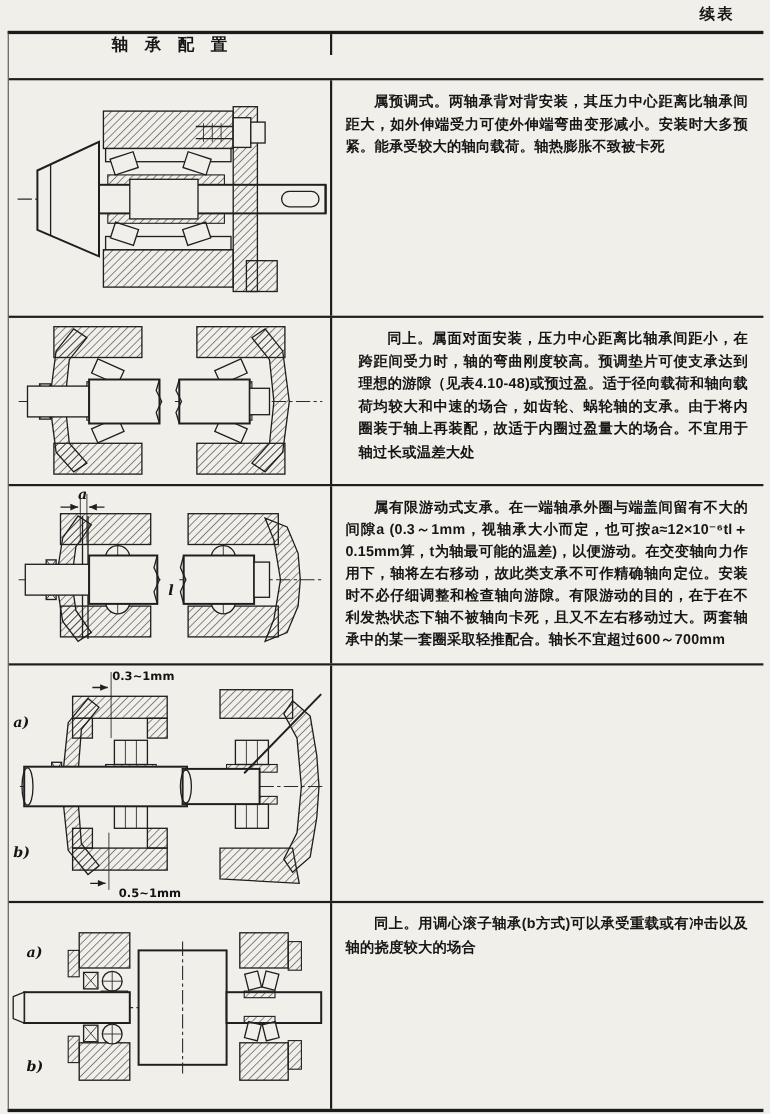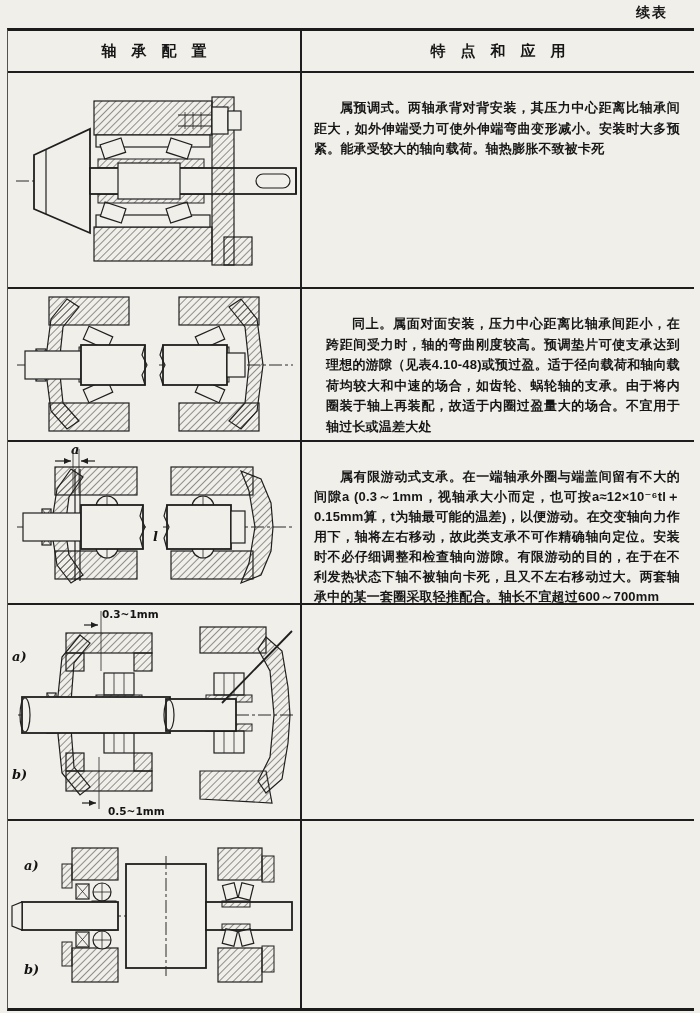--- a/index.html
+++ b/index.html
@@ -15,26 +15,26 @@
   }
   .btable{
     position:absolute; left:7px; top:28px; width:686px;
     border-top:3px solid #1b1b1b; border-bottom:3px solid #1b1b1b;
     border-left:1px solid #55514b;
   }
   .trow{ display:flex; }
   .trow + .trow{ border-top:2px solid #1e1e1e; }
   .cell-l{ width:292px; border-right:2px solid #1e1e1e; position:relative; }
   .cell-r{ flex:1; padding:9px 14px 0 12px; }
-  .hdr{ height:40px; }
+  .hdr{ height:40px;flex-direction:column; }
   .hdr .cell-l, .hdr .cell-r{ display:flex; align-items:center; justify-content:center; padding:0; }
   .hdr-label{ font-size:15px; font-weight:bold; }
   .desc{
     font-size:13px; font-weight:600; line-height:20.5px;
-    text-align:justify; text-indent:2em; letter-spacing:0.2px;margin-top:16px;
+    text-align:justify; text-indent:2em; letter-spacing:0.2px;
   }
   .r1{ height:214px; } .r2{ height:151px;gap:12px; } .r3{ height:161px; }
   .r4{ height:214px; } .r5{ height:187px; }
   .drawing{ position:absolute; left:0; top:0; }
 
   
   .ln{ stroke:#1f1f1f; stroke-width:1.2; fill:none; }
   .ln-th{ stroke:#1f1f1f; stroke-width:1.8; fill:none; }
   .paper{ fill:#f1efea; stroke:#1f1f1f; stroke-width:1.2; }
   .paper-th{ fill:#f1efea; stroke:#1f1f1f; stroke-width:1.8; }
@@ -46,23 +46,20 @@
 </head>
 <body>
 
 <div class="continued">续表</div>
 
 <div class="btable">
 
   <div class="trow hdr">
     <div class="cell-l">
       <span class="hdr-label">轴　承　配　置</span>
-    </div>
-    <div class="cell-r">
-      <span class="hdr-label">特　点　和　应　用</span>
     </div>
   </div>
 
   <div class="trow r1">
     <div class="cell-l">
       <svg class="drawing" style="left:2px;top:6px" width="288" height="202" viewBox="0 0 288 202">
         <defs>
           <pattern id="h1" patternUnits="userSpaceOnUse" width="5" height="5" patternTransform="rotate(45)">
             <line x1="0" y1="0" x2="0" y2="5" stroke="#2f2d2a" stroke-width="1"></line>
           </pattern>
@@ -395,15 +392,18 @@
         <g>
           <rect class="paper" x="216" y="60" width="12" height="15" transform="rotate(-14 222 67)"></rect>
           <rect class="paper" x="232" y="60" width="12" height="15" transform="rotate(14 238 67)"></rect>
           <rect class="paper" x="216" y="106" width="12" height="15" transform="rotate(14 222 113)"></rect>
           <rect class="paper" x="232" y="106" width="12" height="15" transform="rotate(-14 238 113)"></rect>
           <rect x="214" y="77" width="28" height="6" fill="url(#h5)" stroke="#1f1f1f" stroke-width="1"></rect>
           <rect x="214" y="100" width="28" height="6" fill="url(#h5)" stroke="#1f1f1f" stroke-width="1"></rect>
         </g>
       </svg>
     </div>
+    <div class="cell-r">
+      <div class="desc">同上。用调心滚子轴承(b方式)可以承受重载或有冲击以及轴的挠度较大的场合</div>
+    </div>
   </div>
 
 </div>
 
 </body></html>

